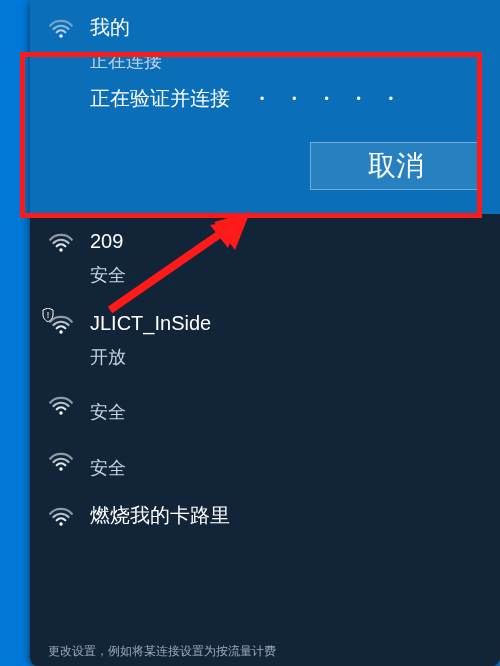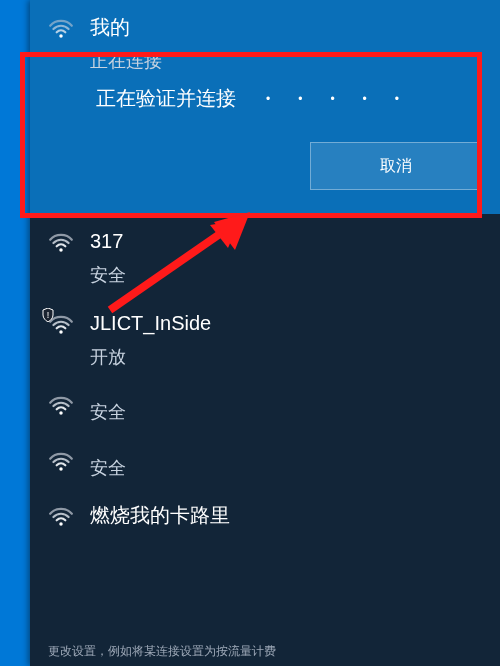--- a/index.html
+++ b/index.html
@@ -18,20 +18,21 @@
     width: 30px;
     background: #0078d7;
   }
   .panel {
     position: absolute;
     top: 0; right: 0; bottom: 0;
     left: 30px;
     background: rgba(20, 30, 45, 0.92);
     color: #fff;
     box-shadow: -2px 0 6px rgba(0,0,0,0.4);
+    border-radius: 8px;
   }
   .network {
     display: flex;
     align-items: flex-start;
     padding: 14px 18px 8px 18px;
     line-height: 1.3;
   }
   .network.active {
     background: #0a6fb8;
     padding-bottom: 0;
@@ -50,21 +51,21 @@
     font-size: 20px;
     color: #fff;
   }
   .nstatus {
     font-size: 18px;
     color: #c8d3e0;
     margin-top: 10px;
   }
   .connecting {
     background: #0a6fb8;
-    padding: 4px 18px 24px 24px;
+    padding: 4px 18px 24px 18px;
   }
   .verify-row {
     display: flex;
     align-items: center;
     padding-left: 42px;
     font-size: 20px;
     color: #fff;
     margin-top: 8px;
   }
   .dots {
@@ -77,21 +78,21 @@
     display: flex;
     justify-content: flex-end;
     margin-top: 30px;
   }
   .cancel-btn {
     width: 170px;
     height: 46px;
     background: rgba(255,255,255,0.12);
     border: 1px solid rgba(255,255,255,0.35);
     color: #fff;
-    font-size: 16px;
+    font-size: 28px;
     display: flex;
     align-items: center;
     justify-content: center;
     cursor: pointer;
   }
   .footer {
     position: absolute;
     left: 18px;
     right: 18px;
     bottom: 6px;
@@ -169,21 +170,21 @@
   <div class="network">
     <div class="icon">
       <svg viewBox="0 0 24 24" width="26" height="26">
         <path d="M2 9 C7 3 17 3 22 9" stroke="#8f99a6" stroke-width="2" fill="none" stroke-linecap="round"></path>
         <path d="M5 12 C9 8 15 8 19 12" stroke="#b5bec8" stroke-width="2" fill="none" stroke-linecap="round"></path>
         <path d="M8 15 C10.5 12.5 13.5 12.5 16 15" stroke="#e0e5ea" stroke-width="2" fill="none" stroke-linecap="round"></path>
         <circle cx="12" cy="18.5" r="1.6" fill="#fff"></circle>
       </svg>
     </div>
     <div class="ntext">
-      <div class="nname">317</div>
+      <div class="nname">209</div>
       <div class="nstatus">安全</div>
     </div>
   </div>
 
   <div class="network">
     <div class="icon" style="position:relative">
       <svg viewBox="0 0 24 24" width="26" height="26">
         <path d="M2 9 C7 3 17 3 22 9" stroke="#8f99a6" stroke-width="2" fill="none" stroke-linecap="round"></path>
         <path d="M5 12 C9 8 15 8 19 12" stroke="#b5bec8" stroke-width="2" fill="none" stroke-linecap="round"></path>
         <path d="M8 15 C10.5 12.5 13.5 12.5 16 15" stroke="#e0e5ea" stroke-width="2" fill="none" stroke-linecap="round"></path>

